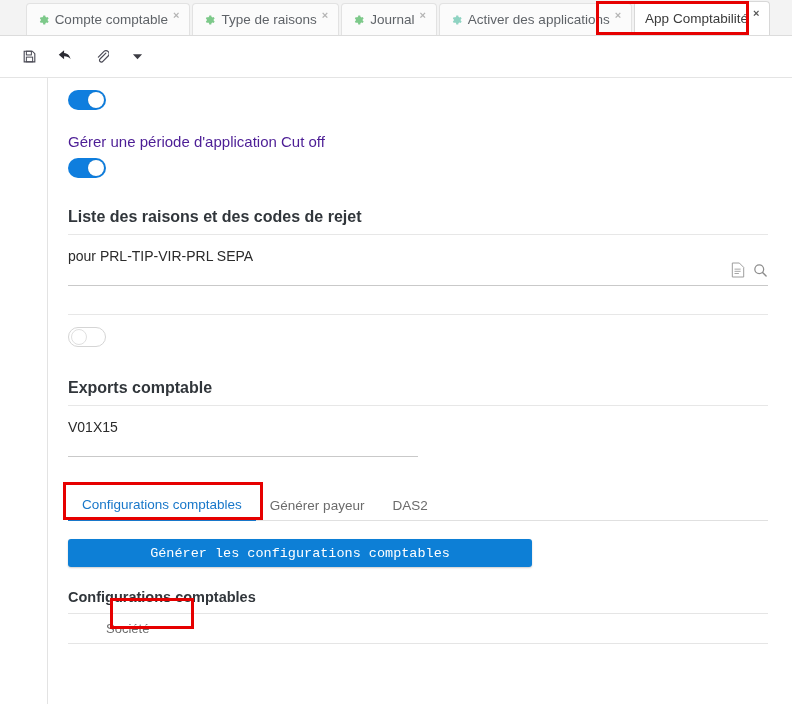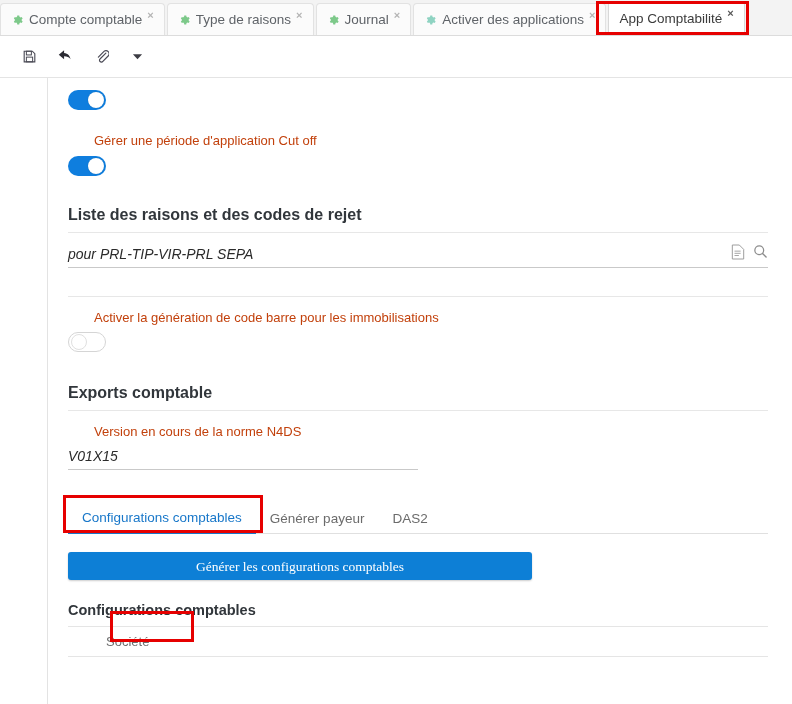--- a/index.html
+++ b/index.html
@@ -13,20 +13,22 @@
   }
 
   
   #tabbar {
     position: relative;
     height: 36px;
     background: #f3f3f3;
     border-bottom: 1px solid #dcdcdc;
     display: flex;
     align-items: flex-end;
+    padding-left: 6px;
+    justify-content: center;
   }
   .tab {
     position: relative;
     display: flex;
     align-items: center;
     height: 32px;
     padding: 0 10px 0 10px;
     margin-right: 2px;
     background: #fbfbfb;
     border: 1px solid #e2e2e2;
@@ -126,42 +128,40 @@
     position: absolute;
     top: 2px;
     width: 16px; height: 16px;
     border-radius: 50%;
     background: #ffffff;
   }
   .toggle.on .knob { right: 2px; box-shadow: 0 0 1px rgba(0,0,0,.25); }
   .toggle.off .knob { left: 2px; background: #ffffff; border: 1px solid #e0e0e0; top:1px; }
 
   .fieldlabel {
-    font-size: 13px;
-    color: #c2410c;
+    font-size: 15px;
+    color: #4c1d95;
     margin-bottom: 6px;
     line-height: 1.35;
-    margin-left: 26px;
   }
   .section-title {
     font-size: 16px;
     color: #31363b;
     font-weight: bold;
     padding-bottom: 8px;
   }
   .section-rule {
     height: 1px;
     background: #e7e7e7;
     margin-bottom: 12px;
   }
   .textfield {
     position: relative;
     border-bottom: 1px solid #c9c9c9;
-    padding-bottom: 4px;
-    font-style: italic;
+    padding-bottom: 20px;
   }
   .textfield .val {
     font-size: 14px;
     color: #2b2b2b;
   }
   .fieldicons {
     position: absolute;
     right: 0; bottom: 3px;
     display: flex;
     gap: 8px;
@@ -203,21 +203,21 @@
     height: 28px;
     line-height: 28px;
     background: #0d7fd6;
     color: #ffffff;
     text-align: center;
     font-size: 13.5px;
     border: none;
     border-radius: 3px;
     box-shadow: 0 1px 2px rgba(0,0,0,.2);
     cursor: pointer;
-    font-family: Liberation Serif, serif;
+    font-family: Liberation Mono, monospace;
   }
 
   .grid-title {
     font-size: 14.5px;
     font-weight: bold;
     color: #31363b;
   }
   table.grid { width: 100%; border-collapse: collapse; }
   table.grid th {
     text-align: left;
@@ -353,28 +353,26 @@
                 <circle cx="7.5" cy="7.5" r="5.3" fill="none" stroke="#8c8c8c" stroke-width="1.5"></circle>
                 <path stroke="#8c8c8c" stroke-width="1.7" stroke-linecap="round" d="M11.5 11.5l4.2 4.2"></path>
               </svg>
           </span>
         </span>
       </div>
     </div>
 
     <div style="padding-top:28px;">
       <div class="section-rule"></div>
-      <div class="fieldlabel">Activer la génération de code barre pour les immobilisations</div>
       <span class="toggle off"><span class="knob"></span></span>
     </div>
 
     <div style="padding-top:28px;">
       <div class="section-title">Exports comptable</div>
       <div class="section-rule"></div>
-      <div class="fieldlabel">Version en cours de la norme N4DS</div>
       <div class="textfield" style="width:350px;">
         <span class="val">V01X15</span>
       </div>
     </div>
 
     <div style="padding-top:34px;position:relative;">
       <div id="subtabs">
         <div class="subtab active">
           <span>Configurations comptables</span>
         </div>

